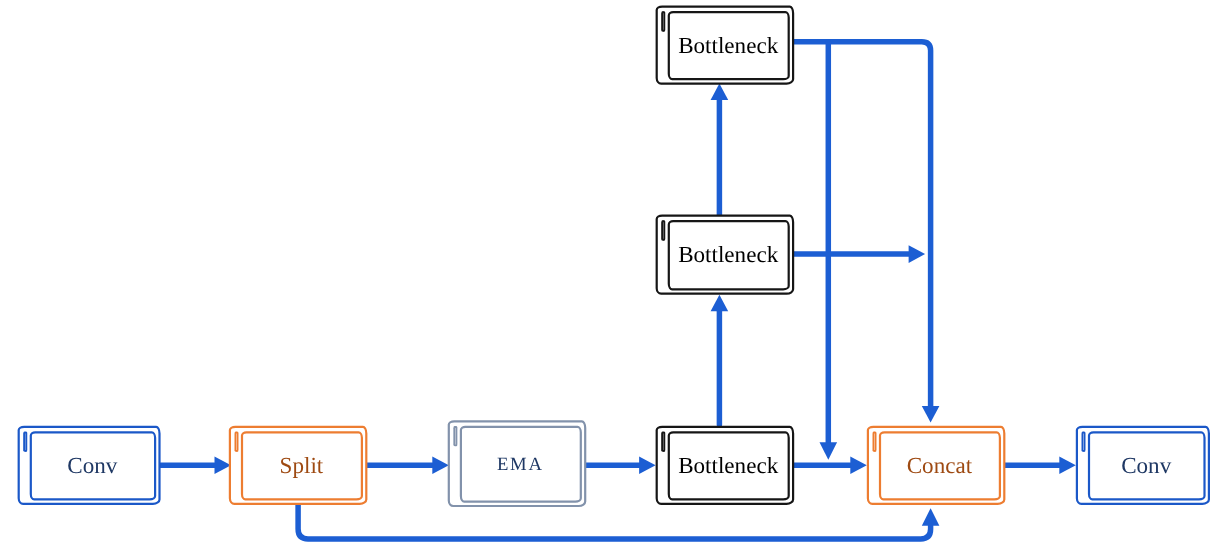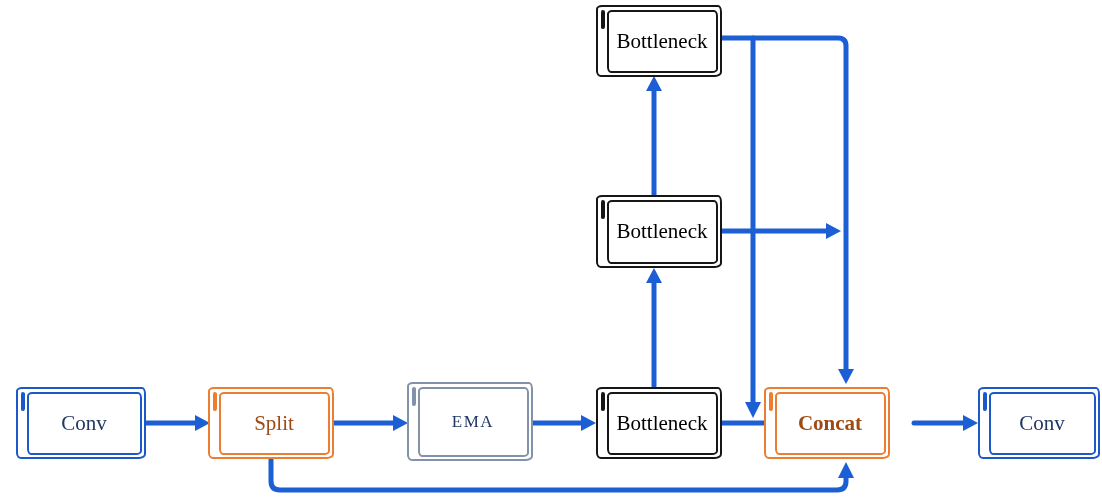--- a/index.html
+++ b/index.html
@@ -35,21 +35,21 @@
   .node.slate, .node.slate .strip, .node.slate .body{border-color:var(--slate);}
   .node.slate .body{color:var(--navy);font-size:17px;letter-spacing:1.5px;}
   .node.black, .node.black .strip, .node.black .body{border-color:var(--black);}
   .node.black .body{color:#000;}
 
   
   #n-conv-in       {left:16px;  top:387px; width:130px; height:72px;}
   #n-split         {left:208px; top:387px; width:126px; height:72px;}
   #n-ema           {left:407px; top:382px; width:126px; height:79px;}
   #n-bottleneck-1  {left:596px; top:387px; width:126px; height:72px;}
-  #n-concat        {left:764px; top:387px; width:126px; height:72px;font-weight:bold;}
+  #n-concat        {left:788px; top:387px; width:126px; height:72px;}
   #n-conv-out      {left:978px; top:387px; width:122px; height:72px;}
   #n-bottleneck-2  {left:596px; top:195px; width:126px; height:73px;}
   #n-bottleneck-3  {left:596px; top:5px;   width:126px; height:72px;}
 </style>
 </head>
 <body>
 
 <div class="canvas">
 
   <svg class="wires" viewBox="0 0 1102 502" xmlns="http://www.w3.org/2000/svg">

